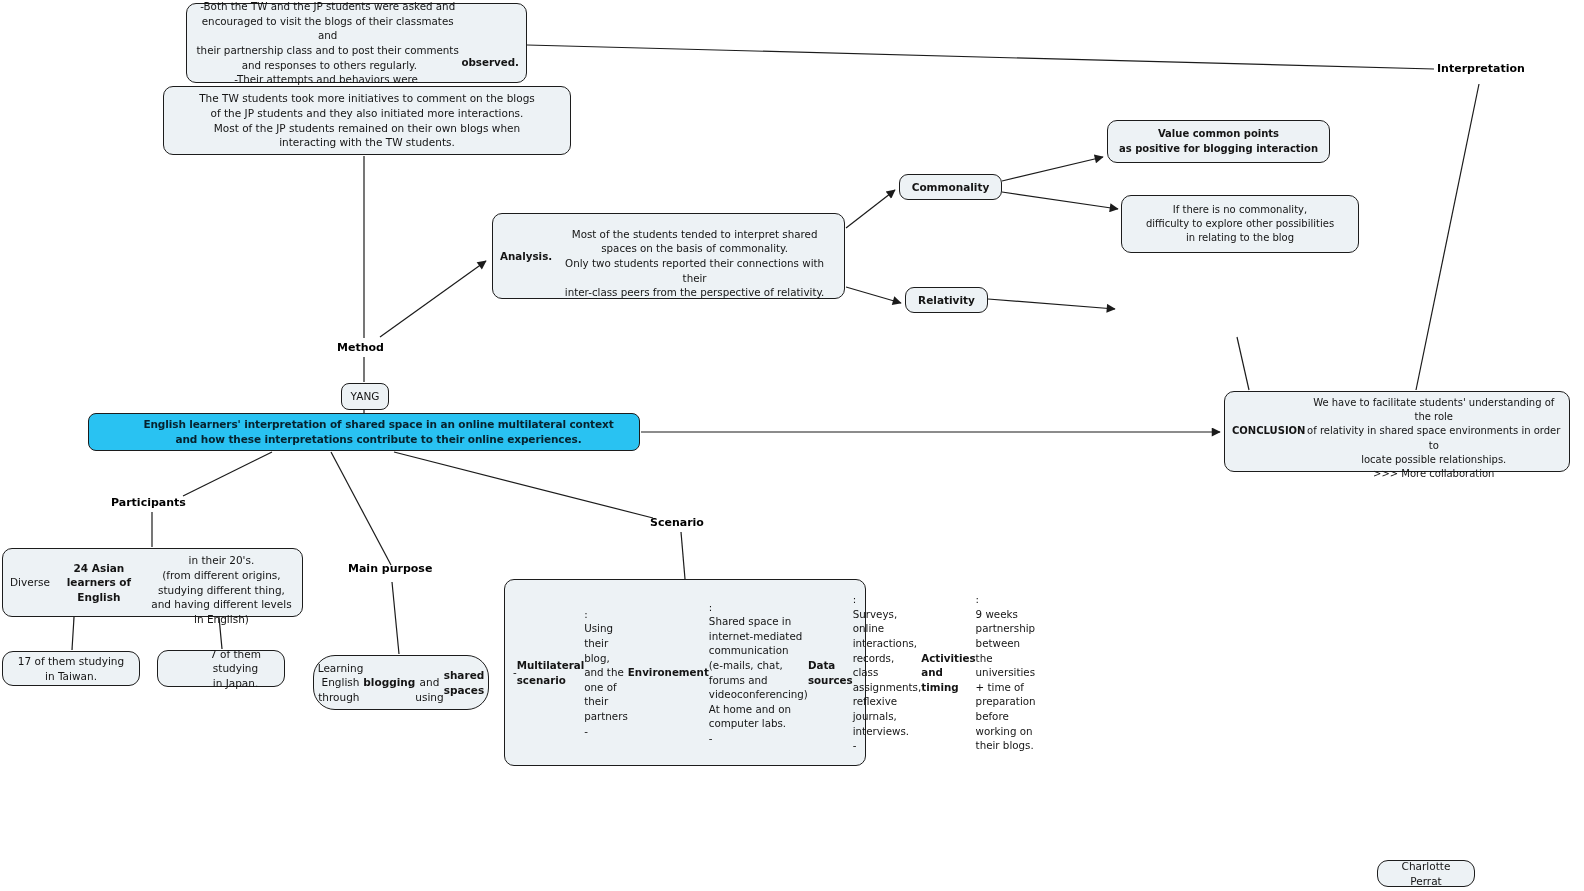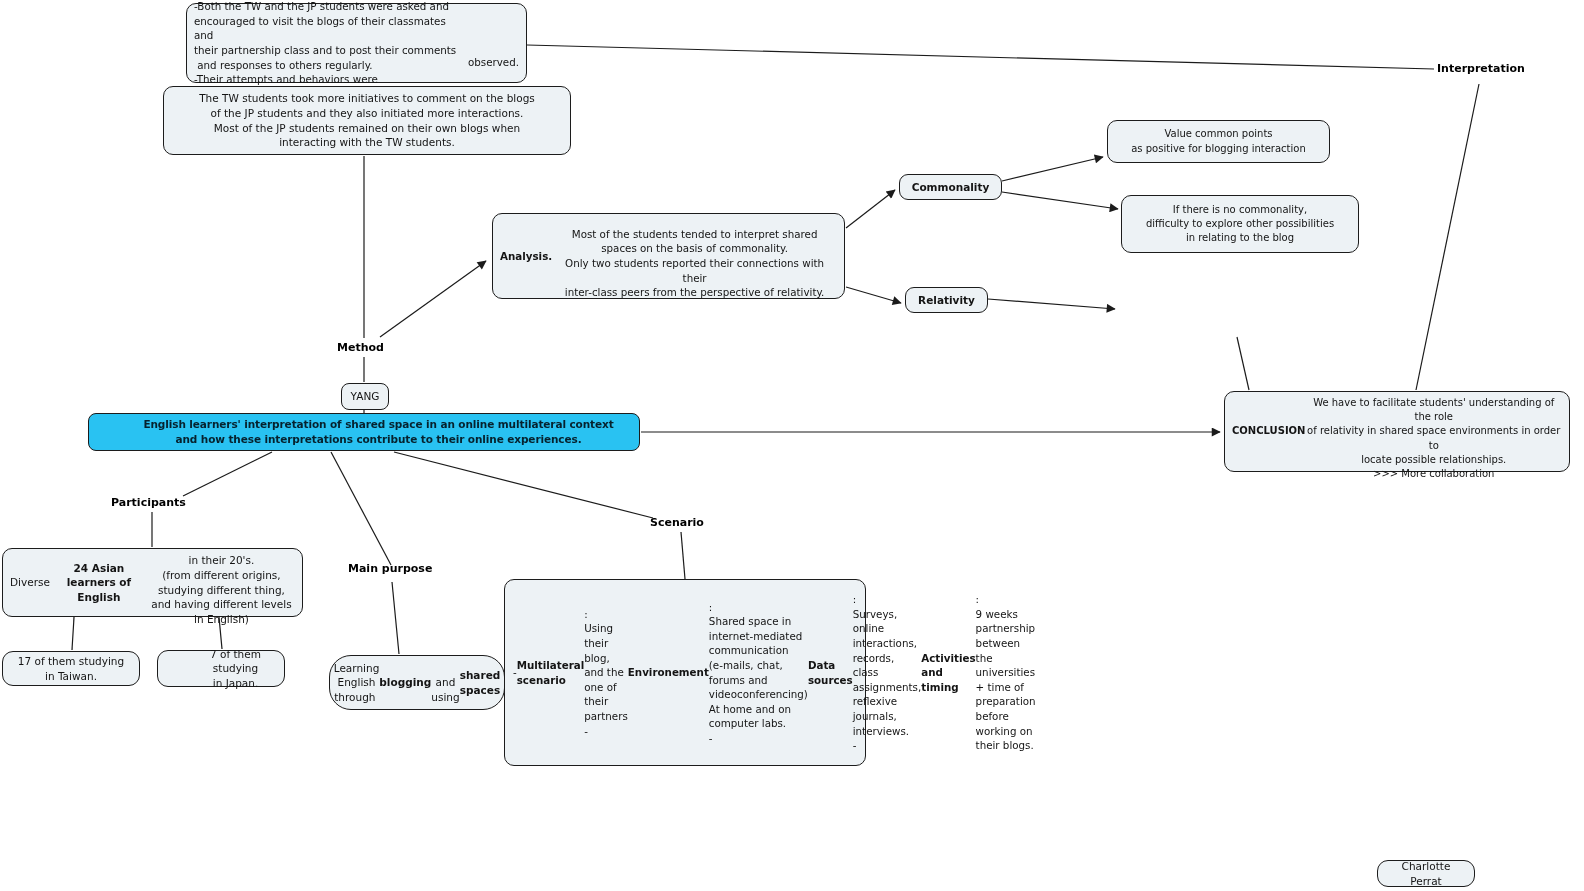--- a/index.html
+++ b/index.html
@@ -19,35 +19,35 @@
   .node.alignleft{text-align:left;justify-content:flex-start;}
   .node.fs103{font-size:10.3px;}
   .node.fs10{font-size:10px;line-height:14.3px;}
   .node.boldtext{font-weight:bold;}
   .node.highlight{background:#29c2f2;font-weight:bold;font-size:10.5px;letter-spacing:-0.1px;line-height:15px;border-radius:8px;color:#06222e;padding-left:36px;}
   .linklabel{
     position:absolute;font-weight:bold;font-size:11px;line-height:14px;
     color:#000;white-space:nowrap;
   }
   
-  #n-observed      {left:186px;top:3px;  width:341px;height:80px;}
+  #n-observed      {left:186px;top:3px;  width:341px;height:80px;text-align:center;}
   #n-tw-behavior   {left:163px;top:86px; width:408px;height:69px;}
   #n-analysis      {left:492px;top:213px;width:353px;height:86px;}
   #n-commonality   {left:899px;top:174px;width:103px;height:26px;border-radius:9px;}
   #n-relativity    {left:905px;top:287px;width:83px; height:26px;border-radius:9px;}
-  #n-value-common  {left:1107px;top:120px;width:223px;height:43px;}
+  #n-value-common  {left:1107px;top:120px;width:223px;height:43px;font-weight:bold;}
   #n-no-commonality{left:1121px;top:195px;width:238px;height:58px;}
   #n-more-mediations{left:1120px;top:290px;width:253px;height:47px;}
   #n-conclusion    {left:1224px;top:391px;width:346px;height:81px;}
   #n-yang          {left:341px;top:383px;width:48px;height:27px;border-radius:8px;}
   #n-focus         {left:88px;top:413px;width:552px;height:38px;}
   #n-participants-info{left:2px;top:548px;width:301px;height:69px;}
   #n-taiwan        {left:2px;top:651px;width:138px;height:35px;border-radius:11px;}
   #n-japan         {left:157px;top:650px;width:128px;height:37px;border-radius:11px;padding-left:36px;}
-  #n-purpose-info  {left:329px;top:655px;width:176px;height:55px;border-radius:22px;}
+  #n-purpose-info  {left:313px;top:655px;width:176px;height:55px;border-radius:22px;}
   #n-scenario-info {left:504px;top:579px;width:362px;height:187px;padding:5px 8px;}
   #n-author        {left:1377px;top:860px;width:98px;height:27px;border-radius:11px;}
   
   #l-interpretation{left:1437px;top:62px;}
   #l-method        {left:337px;top:341px;}
   #l-participants  {left:111px;top:496px;}
   #l-main-purpose  {left:348px;top:562px;text-align:right;}
   #l-scenario      {left:650px;top:516px;}
 </style>
 </head>
@@ -83,21 +83,21 @@
       <line x1="219" y1="617" x2="222" y2="649"></line>
       <line x1="392" y1="582" x2="399" y2="654"></line>
       <line x1="681" y1="532" x2="685" y2="579"></line>
     </g>
   </svg>
 
   <div class="node alignleft fs103" id="n-observed"><span>-Both the TW and the JP students were asked and
 encouraged to visit the blogs of their classmates and
 their partnership class and to post their comments
  and responses to others regularly.
--Their attempts and behaviors were </span><span style="font-weight: normal; margin-top: 38px;">observed.</span></div>
+-Their attempts and behaviors were </span><span style="font-weight: bold; margin-top: 38px;">observed.</span></div>
   <div class="node" id="n-tw-behavior">The TW students took more initiatives to comment on the blogs
 of the JP students and they also initiated more interactions.
 Most of the JP students remained on their own blogs when
 interacting with the TW students.</div>
   <div class="node fs103" id="n-analysis"><span style="font-weight: bold;">Analysis.</span><span>
 Most of the students tended to interpret shared
 spaces on the basis of commonality.
 Only two students reported their connections with their
 inter-class peers from the perspective of relativity.</span></div>
   <div class="node boldtext" id="n-commonality">Commonality</div>

